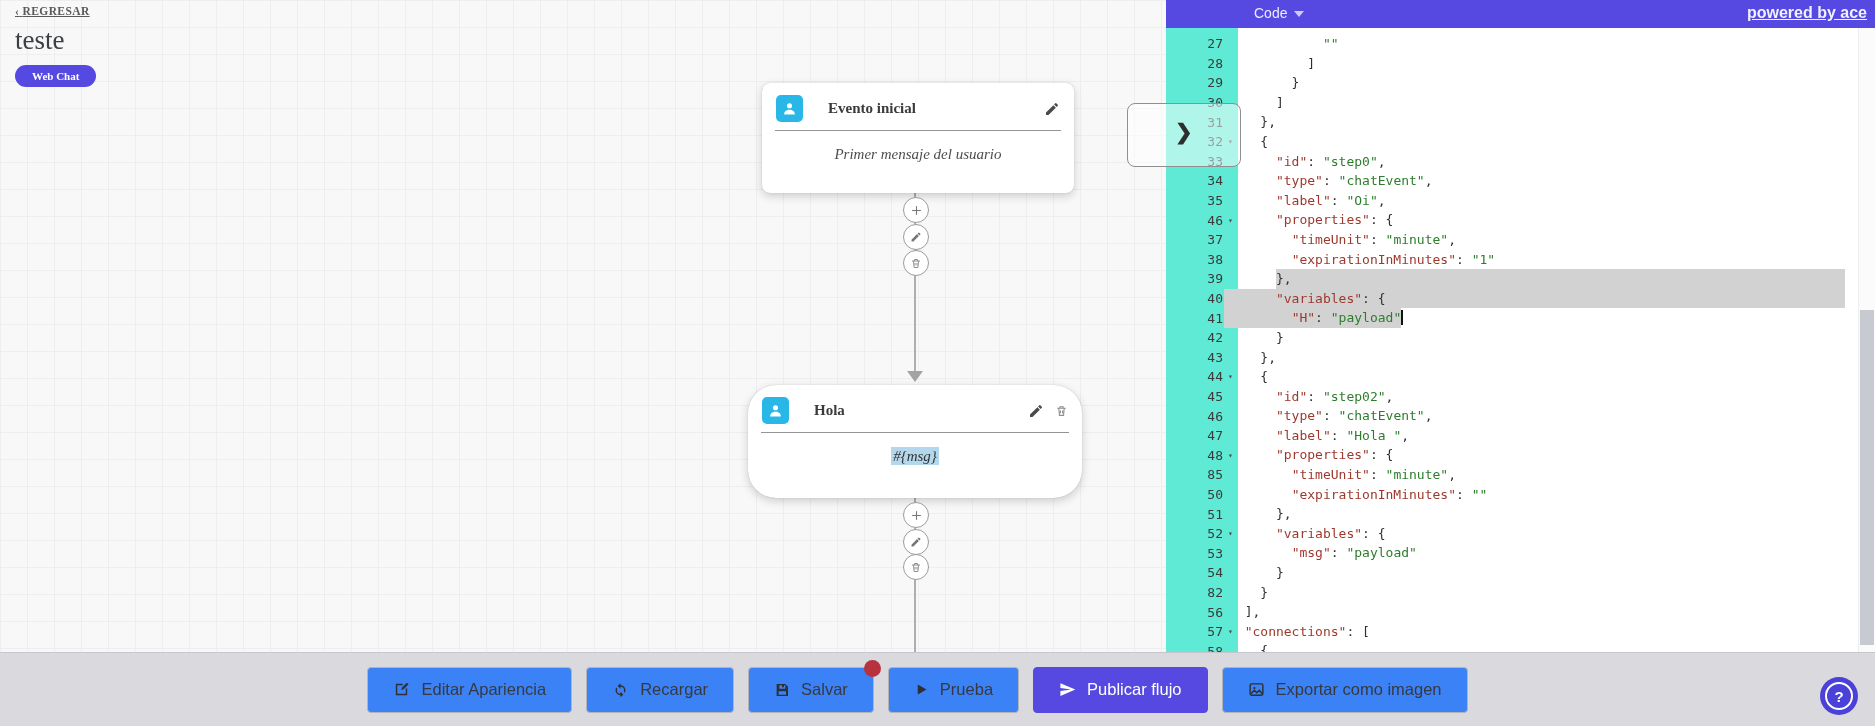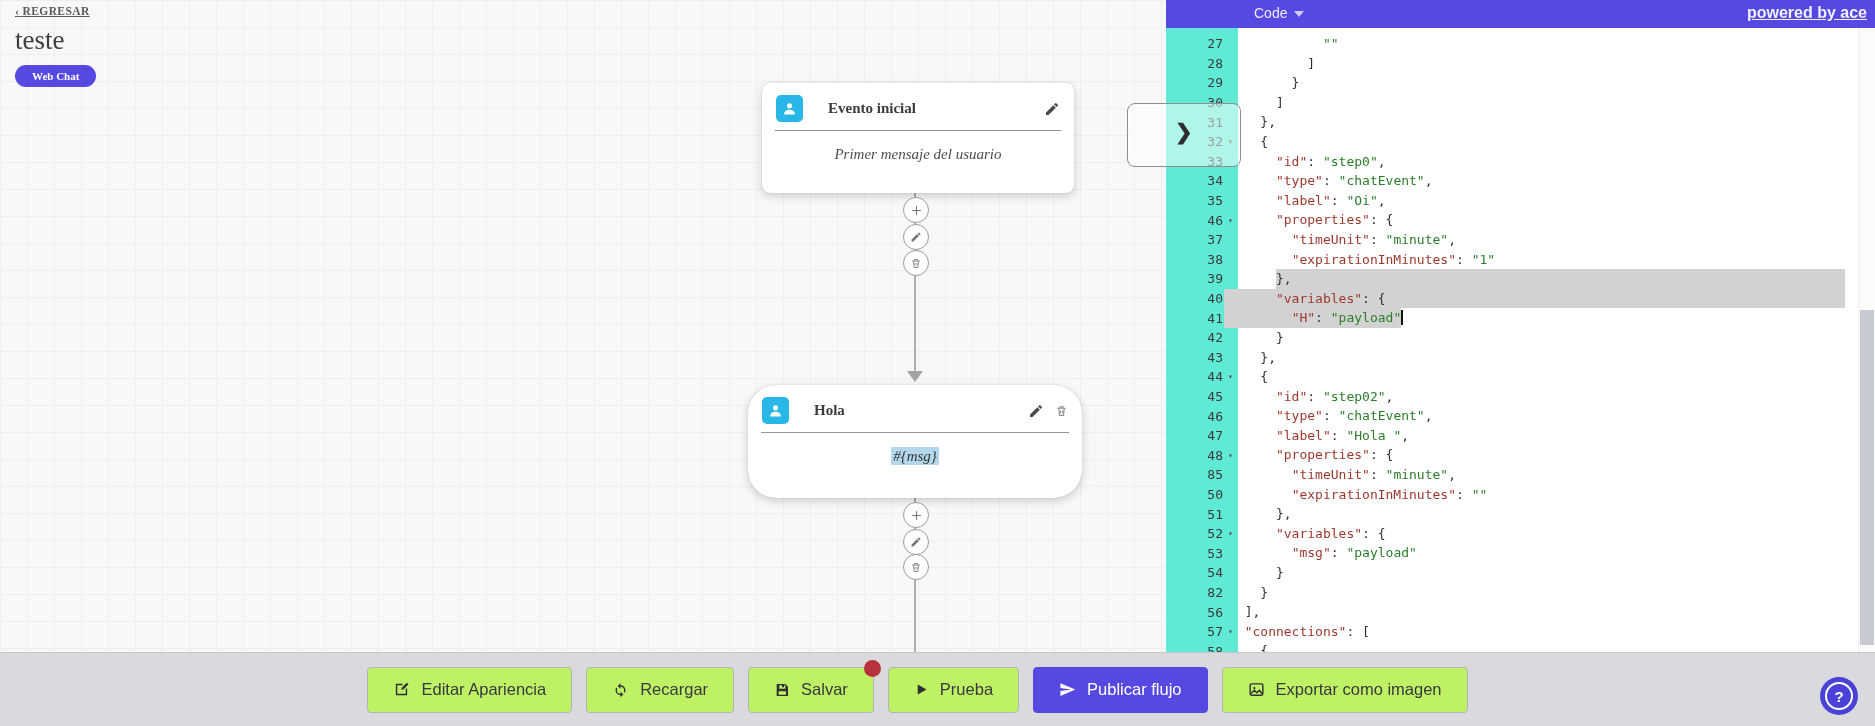--- a/index.html
+++ b/index.html
@@ -72,21 +72,21 @@
   .collapse-box{position:absolute;left:1127px;top:103px;width:112px;height:62px;
       border:1.5px solid #8f8f8f;border-radius:8px;background:rgba(255,255,255,.5);
       z-index:5;cursor:pointer;}
   .collapse-box span{position:absolute;left:47px;top:16px;font-size:21px;font-weight:bold;color:#2e2e2e;}
 
   
   .toolbar{position:absolute;left:0;right:0;bottom:0;height:74px;background:#d9d9de;
       border-top:1px solid #c6c6cc;display:flex;align-items:center;justify-content:center;
       gap:14px;padding-right:40px;box-sizing:border-box;}
   .tbtn{height:44px;display:flex;align-items:center;gap:11px;padding:0 25px;
-      background:#bef264;border:1px solid #b3b3ba;border-radius:4px;
+      background:#3b82f6;border:1px solid #b3b3ba;border-radius:4px;
       font-size:16.5px;color:#38383f;position:relative;cursor:pointer;white-space:nowrap;}
   .tbtn svg{flex:none;}
   .tbtn.primary{background:var(--accent);border-color:var(--accent);color:#fff;}
   .badge{position:absolute;top:-8px;right:-8px;width:17px;height:17px;border-radius:50%;
       background:var(--badge);}
   .help{position:absolute;right:17px;bottom:11px;width:38px;height:38px;border-radius:50%;
       background:#4a41d8;display:flex;align-items:center;justify-content:center;cursor:pointer;}
   .help-inner{width:24px;height:24px;border:2.5px solid #fff;border-radius:50%;color:#fff;
       font-weight:bold;font-size:15px;display:flex;align-items:center;justify-content:center;}
 </style>

